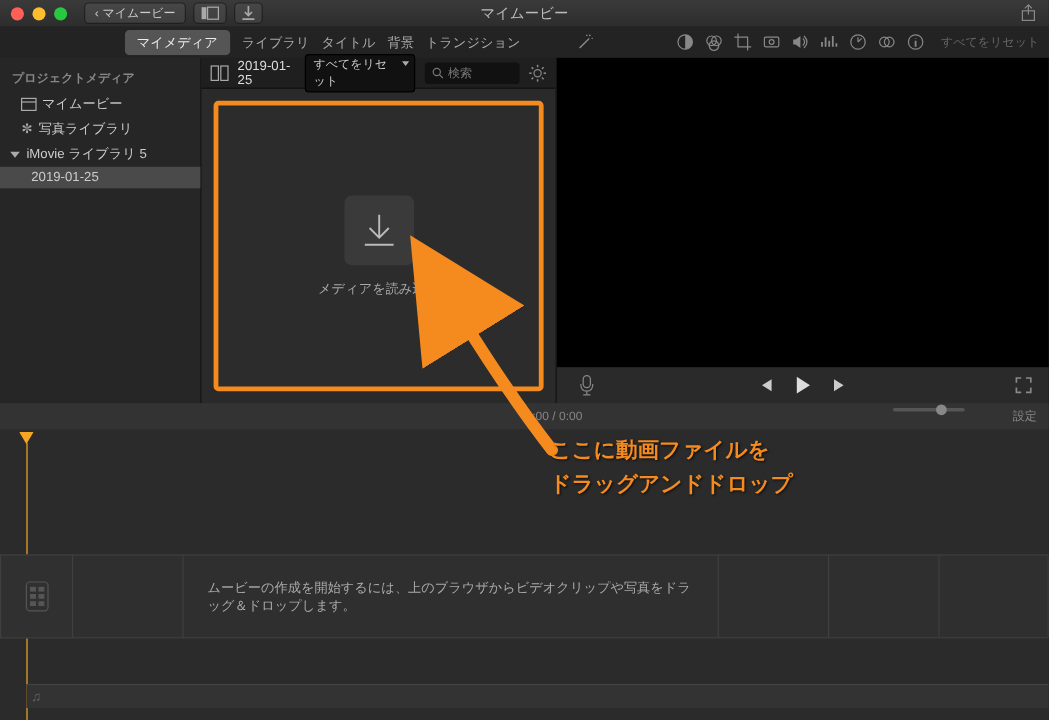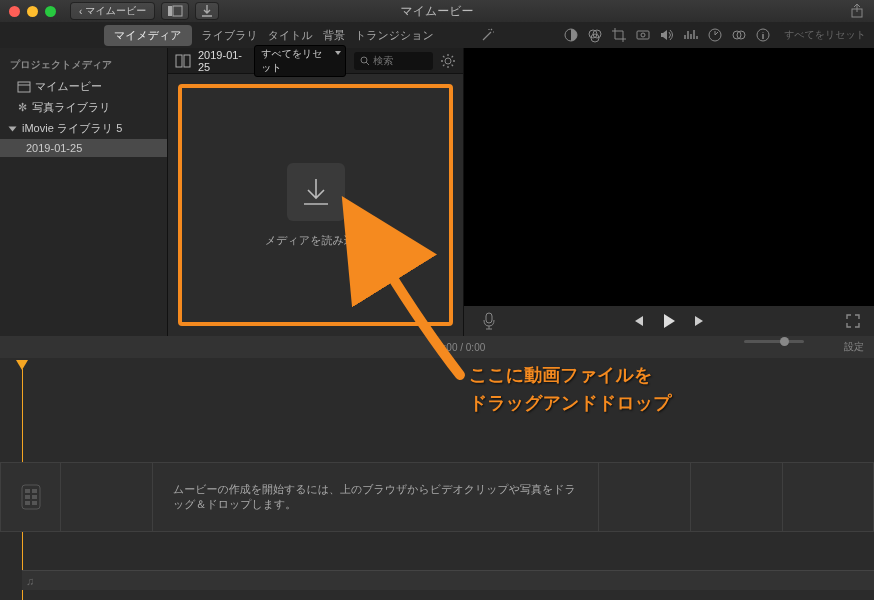--- a/index.html
+++ b/index.html
@@ -303,16 +303,16 @@
 </div>
 
 <svg class="arrow-grp" style="left:370px; top:250px" width="110" height="130">
   <defs>
     <marker id="ah" markerWidth="12" markerHeight="12" refX="2" refY="5" orient="auto">
       <path d="M0 0 L10 5 L0 10 Z" fill="#f58a1f"></path>
     </marker>
   </defs>
   <path d="M90 125 Q55 80 14 14" stroke="#f58a1f" stroke-width="10" fill="none" marker-end="url(#ah)" stroke-linecap="round"></path>
 </svg>
-<div class="anno" style="left:469px; top:362px">
+<div class="anno" style="left:458px; top:362px">
   <div>ここに動画ファイルを</div>
   <div>ドラッグアンドドロップ</div>
 </div>
 
 </body></html>

